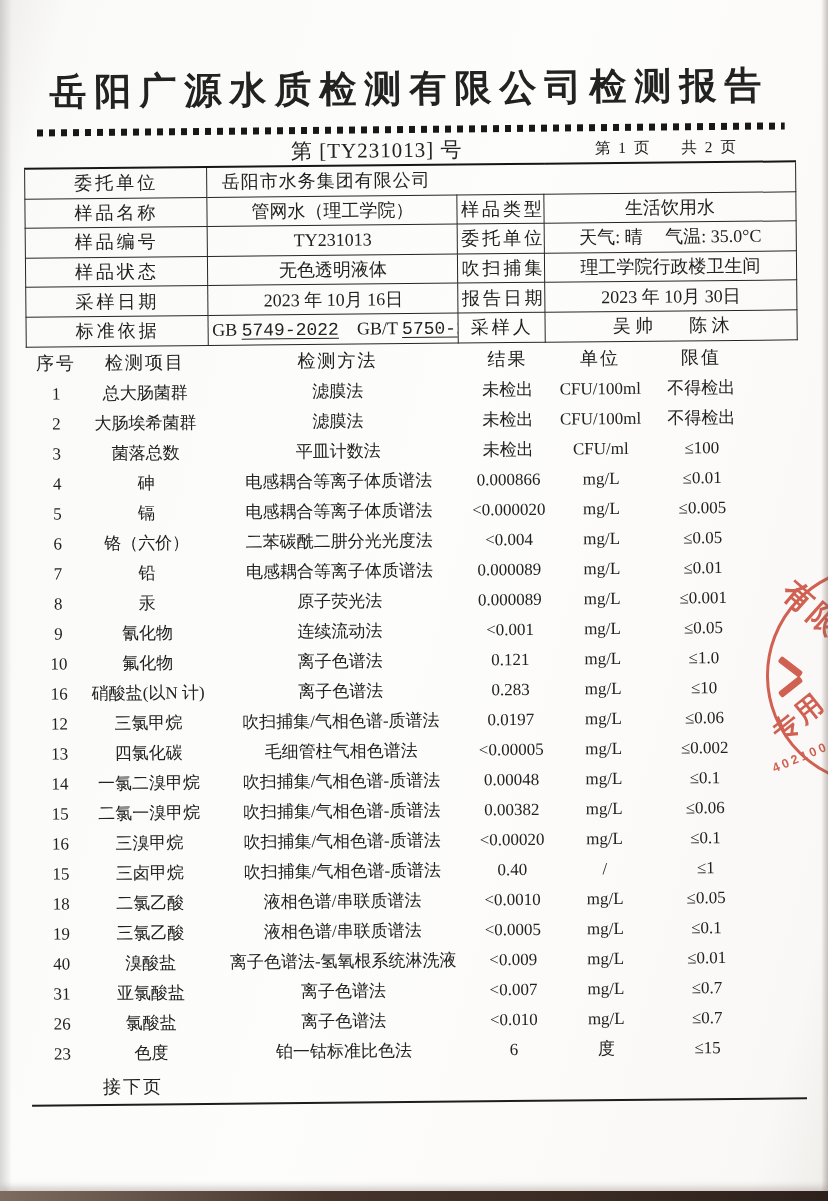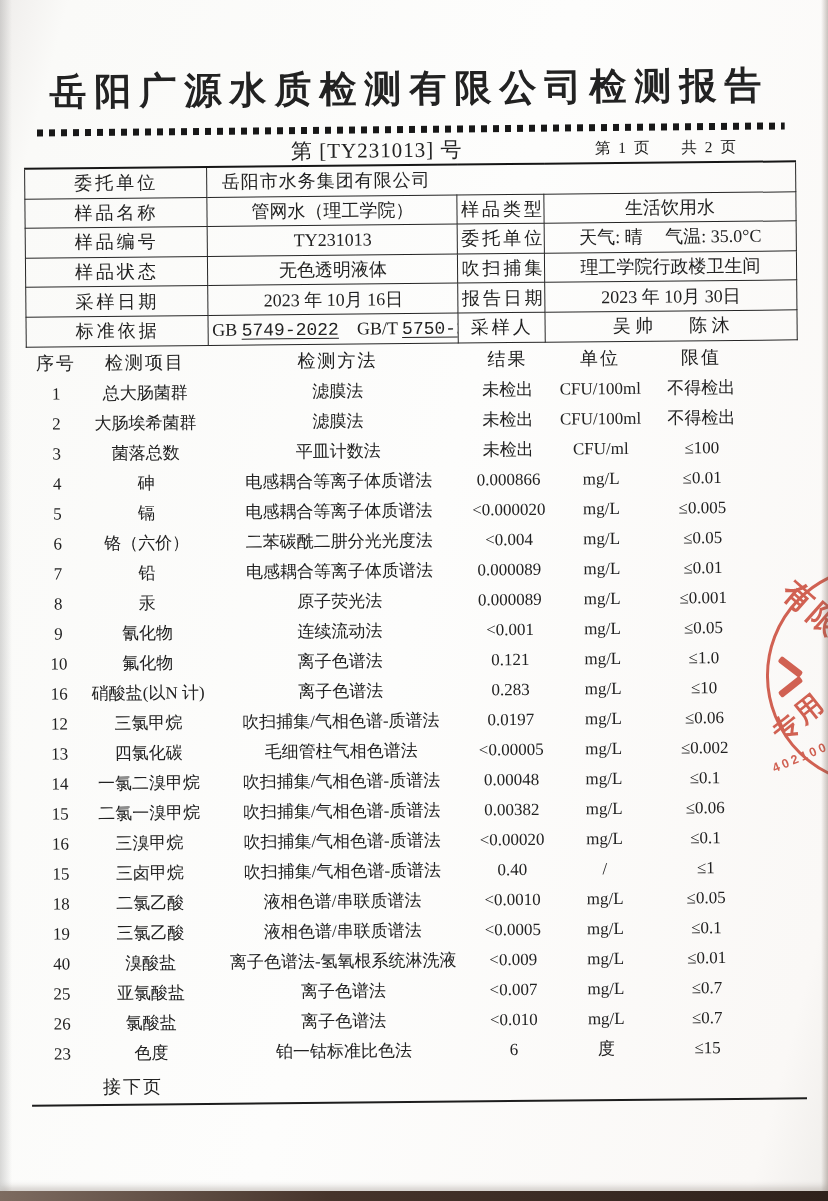--- a/index.html
+++ b/index.html
@@ -292,21 +292,21 @@
           </tr>
           <tr>
             <td class="rc0">40</td>
             <td class="rc1">溴酸盐</td>
             <td class="rc2">离子色谱法-氢氧根系统淋洗液</td>
             <td class="rc3">&lt;0.009</td>
             <td class="rc4">mg/L</td>
             <td class="rc5">≤0.01</td>
           </tr>
           <tr>
-            <td class="rc0">25</td>
+            <td class="rc0">31</td>
             <td class="rc1">亚氯酸盐</td>
             <td class="rc2">离子色谱法</td>
             <td class="rc3">&lt;0.007</td>
             <td class="rc4">mg/L</td>
             <td class="rc5">≤0.7</td>
           </tr>
           <tr>
             <td class="rc0">26</td>
             <td class="rc1">氯酸盐</td>
             <td class="rc2">离子色谱法</td>

